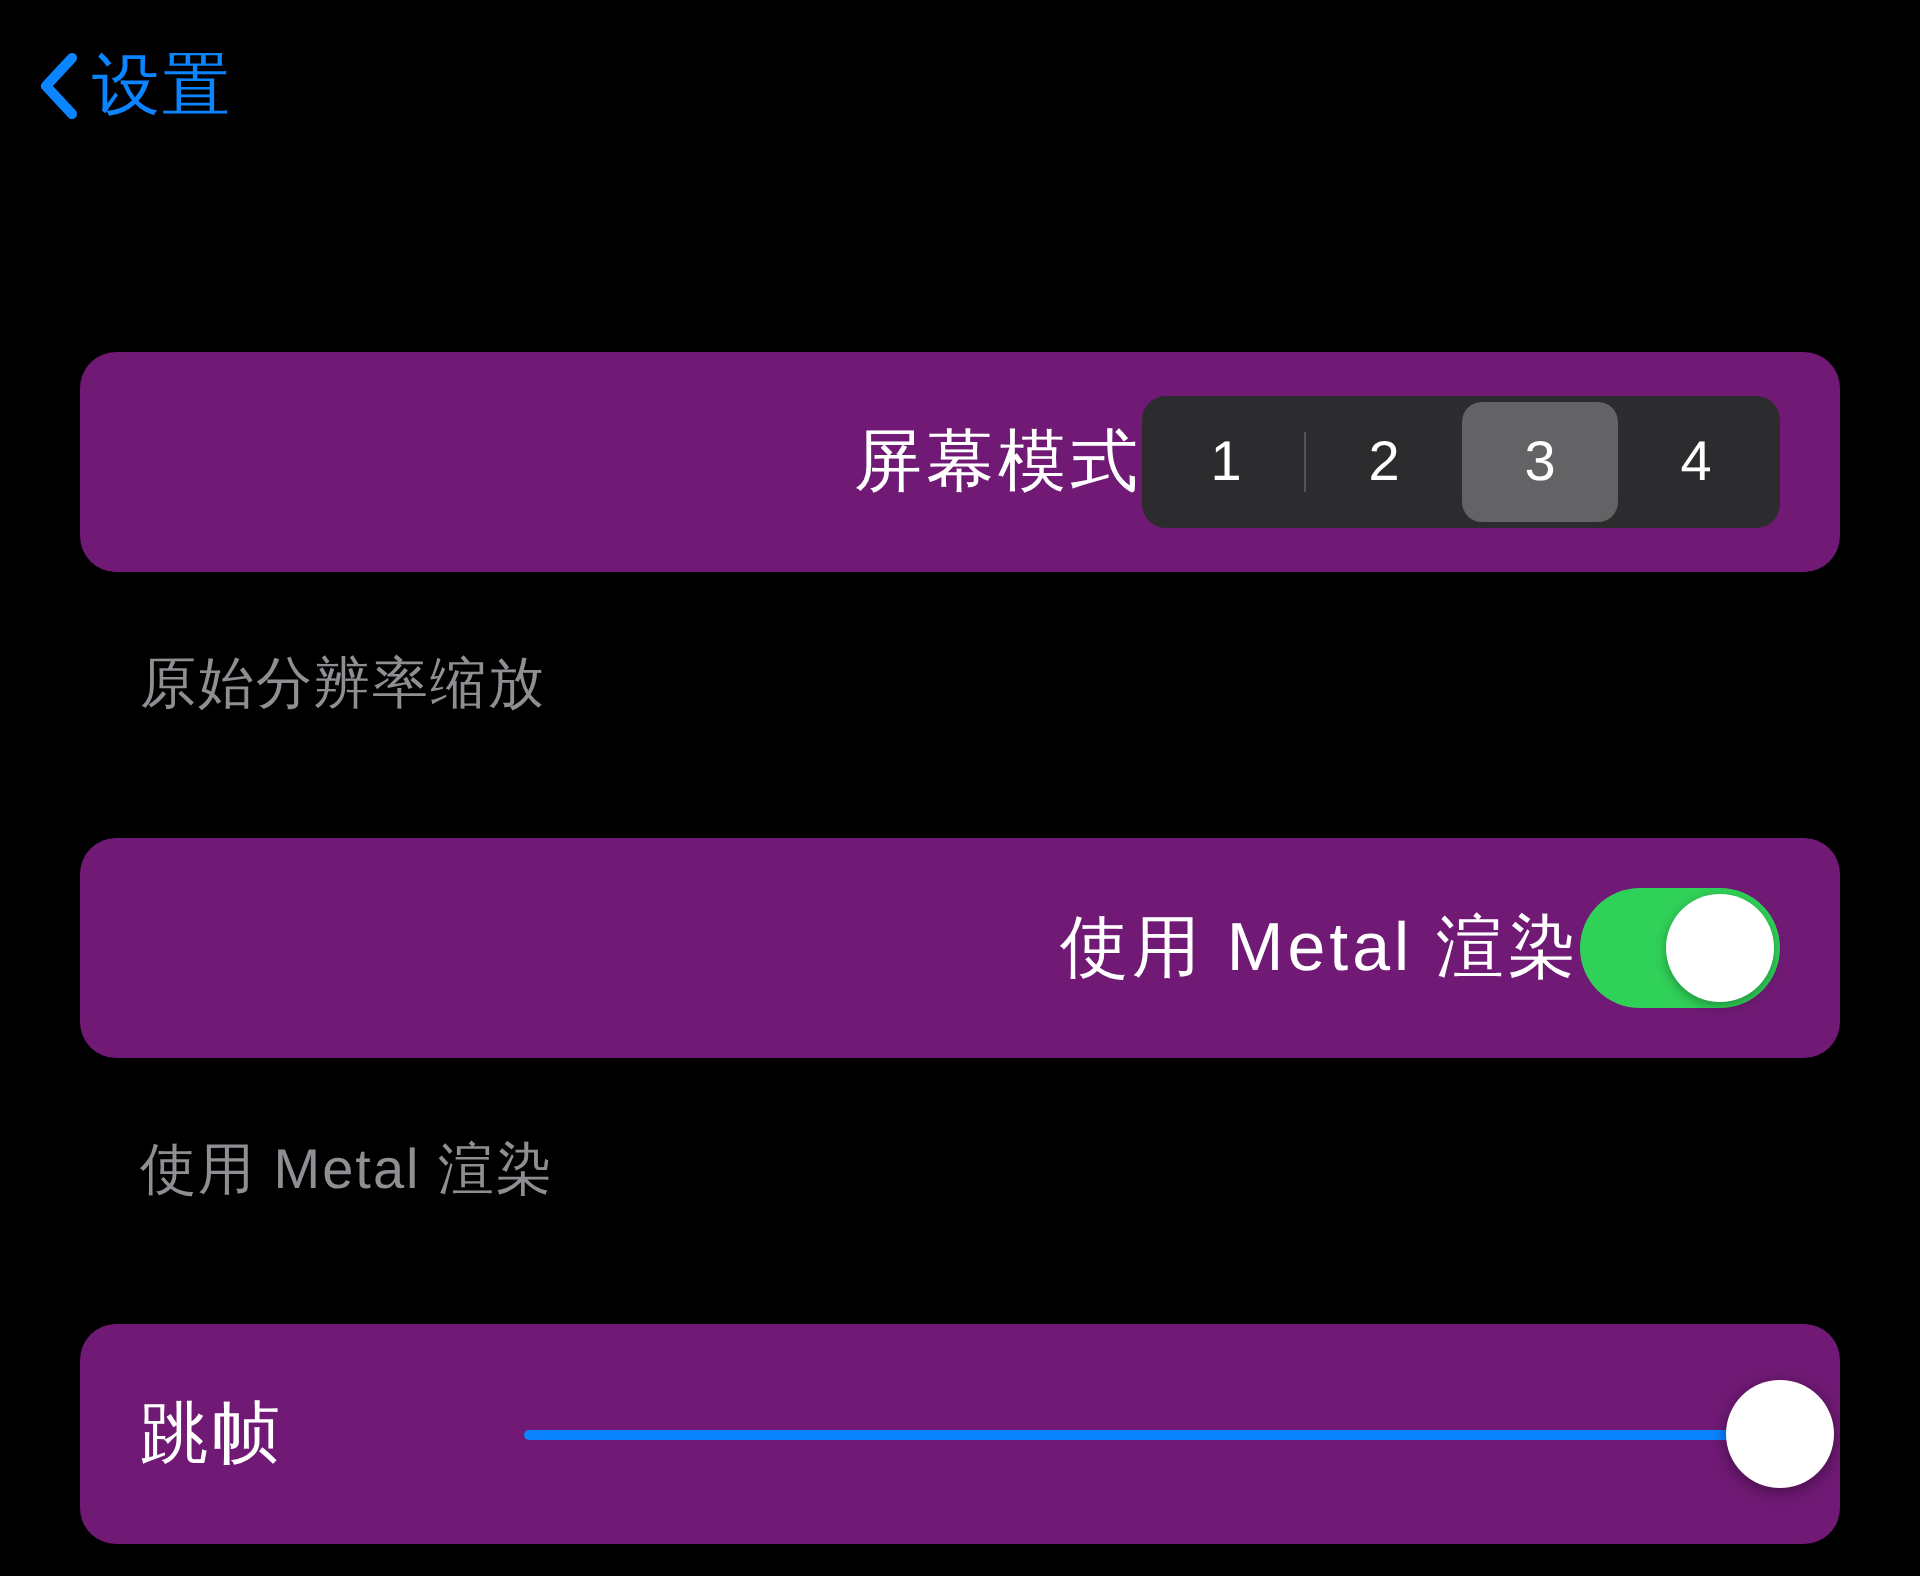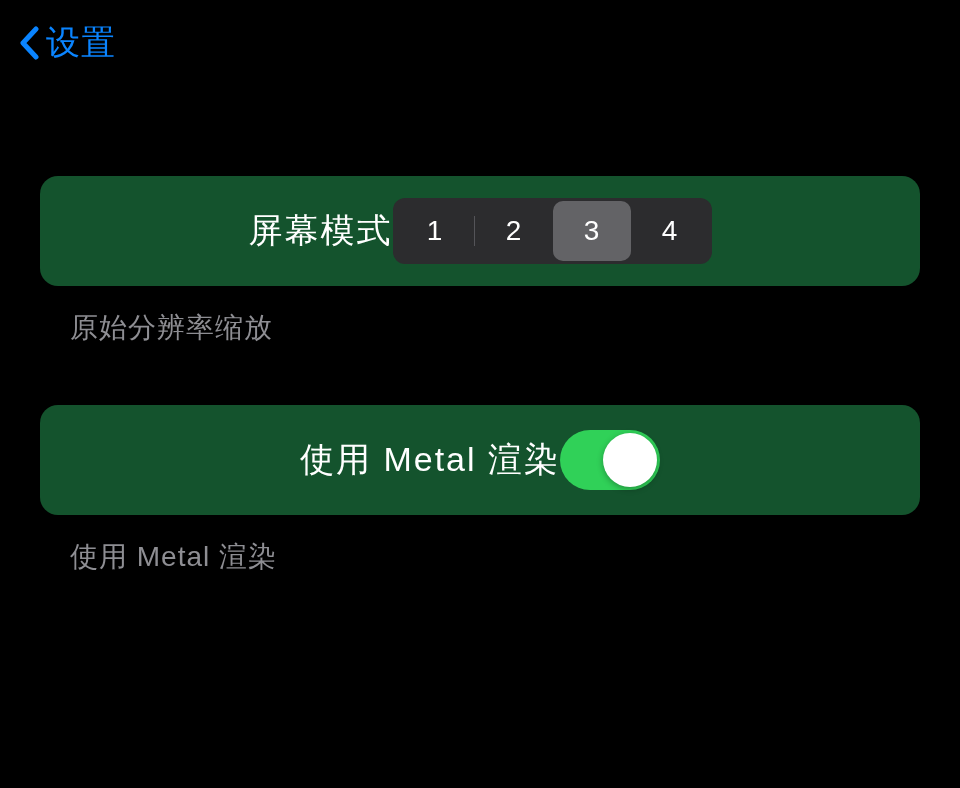--- a/index.html
+++ b/index.html
@@ -57,37 +57,37 @@
       letter-spacing: 2px;
     }
 
     
     .content {
       padding: 90px 40px 0 40px;
     }
 
     
     .cell {
-      background: #14532d;
+      background: #701a75;
       border-radius: 18px;
       padding: 0 30px;
       height: 110px;
       display: flex;
       align-items: center;
-      justify-content: center;
+      justify-content: flex-end;
     }
     .cell-label {
       font-size: 34px;
       letter-spacing: 2px;
       color: #ffffff;
     }
     .footer-note {
       color: #8e8e93;
       font-size: 28px;
-      padding: 23px 30px 0 30px;
+      padding: 37px 30px 0 30px;
       letter-spacing: 1px;
     }
     .section {
       margin-bottom: 58px;
     }
 
     
     .segmented {
       display: flex;
       background: #2c2c2e;
@@ -209,14 +209,24 @@
   <div class="section">
     <div class="cell">
       <div class="cell-label">使用 Metal 渲染</div>
       <div class="switch on" id="metal-switch">
         <div class="switch-knob"></div>
       </div>
     </div>
     <div class="footer-note">使用 Metal 渲染</div>
   </div>
 
+  <div class="section">
+    <div class="cell">
+      <div class="cell-label">跳帧</div>
+      <div class="slider-wrap">
+        <div class="slider-track-bg"></div>
+        <div class="slider-track-fill" id="slider-fill" style="width: 100%;"></div>
+        <div class="slider-thumb" id="slider-thumb" style="left: 100%;"></div>
+      </div>
+    </div>
+  </div>
 
 </div>
 
 </body></html>

